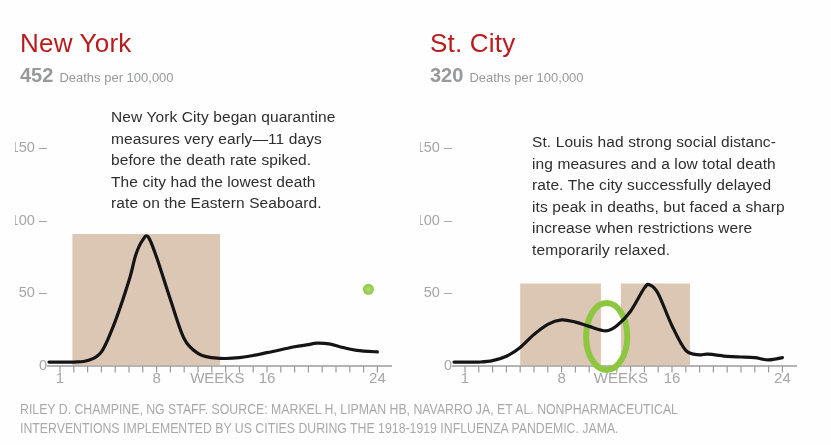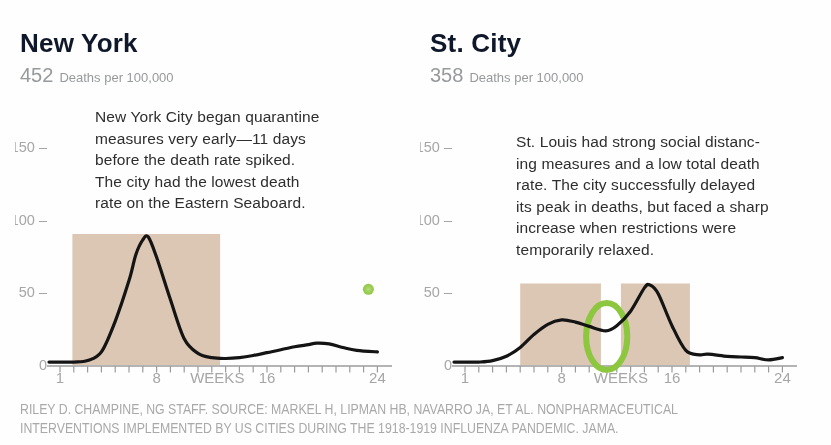--- a/index.html
+++ b/index.html
@@ -1,29 +1,29 @@
 <!DOCTYPE html>
 <html><head>
 <meta charset="utf-8">
 <style>
   html,body { margin:0; padding:0; background:#ffffff; }
   .canvas {
     position:relative; width:831px; height:445px; background:#fefefe;
     font-family:"Liberation Sans", sans-serif; overflow:hidden;
   }
   .panel-title {
-    position:absolute; top:30px; font-size:26px; font-weight:700;
-    color:#0f172a; letter-spacing:.2px; line-height:26px;
+    position:absolute; top:30px; font-size:26px; font-weight:400;
+    color:#b91c1c; letter-spacing:.2px; line-height:26px;
   }
   .stat { position:absolute; top:64px; color:#97999b; line-height:22px; }
-  .stat .stat-num { font-size:20px; font-weight:400; margin-right:6px; }
+  .stat .stat-num { font-size:20px; font-weight:700; margin-right:6px; }
   .stat .stat-lab { font-size:13px; }
   .annotation {
     position:absolute; font-size:15.5px; line-height:21.5px; color:#2e2e2e;
-    white-space:pre-line; letter-spacing:.1px;
+    white-space:pre-line; letter-spacing:.1px;margin-left:16px;
   }
   .chart-svg { position:absolute; top:135px; }
   .ylab, .xlab { font-size:14.5px; fill:#a6a6a6; font-family:"Liberation Sans",sans-serif; }
   .xlab { font-size:15px; }
   .footer {
     position:absolute; left:20px; top:400px; font-size:15px; line-height:18.5px;
     color:#a9a9a9; transform:scaleX(.82); transform-origin:0 0; white-space:nowrap;
   }
 </style>
 </head>
@@ -84,21 +84,21 @@
         <text class="ylab" x="32" y="89.5" text-anchor="end">100 –</text>
         <text class="ylab" x="32" y="16.8" text-anchor="end">150 –</text>
         <path d="M 34.0,227.1 C 35.8,227.1 40.9,227.1 45.0,227.1 C 49.1,227.1 54.2,227.3 58.8,227.1 C 63.4,226.8 68.0,227.3 72.6,225.6 C 77.2,223.9 81.8,223.5 86.4,216.9 C 91.0,210.4 95.6,198.2 100.2,186.3 C 104.8,174.5 110.5,156.8 114.0,145.6 C 117.5,134.5 118.6,126.2 120.9,119.4 C 123.2,112.6 125.7,107.8 127.8,104.9 C 129.9,102.0 131.0,99.0 133.3,102.0 C 135.6,104.9 137.9,111.9 141.6,122.3 C 145.3,132.8 150.8,150.9 155.4,164.5 C 160.0,178.1 164.6,194.8 169.2,203.8 C 173.8,212.8 178.4,215.2 183.0,218.4 C 187.6,221.5 192.2,221.9 196.8,222.7 C 201.4,223.6 206.0,223.5 210.6,223.5 C 215.2,223.5 219.8,223.2 224.4,222.7 C 229.0,222.2 233.6,221.4 238.2,220.5 C 242.8,219.7 247.4,218.6 252.0,217.6 C 256.6,216.7 261.2,215.7 265.8,214.7 C 270.4,213.8 275.0,212.7 279.6,211.8 C 284.2,211.0 289.7,210.2 293.4,209.6 C 297.1,209.0 298.2,208.3 301.7,208.2 C 305.1,208.1 309.7,208.2 314.1,208.9 C 318.5,209.6 323.3,211.4 327.9,212.5 C 332.5,213.6 335.9,214.7 341.7,215.4 C 347.4,216.2 359.0,216.7 362.4,216.9" fill="none" stroke="#141414" stroke-width="3.2" stroke-linecap="round"></path>
         <circle cx="353.4" cy="154.3" r="5.5" fill="url(#gdot0)"></circle>
       </svg>
   </div>
 
   <div>
     <div class="panel-title" style="left:430px">St. City</div>
     <div class="stat" style="left:430px">
-      <span class="stat-num">358</span><span class="stat-lab">Deaths per 100,000</span>
+      <span class="stat-num">320</span><span class="stat-lab">Deaths per 100,000</span>
     </div>
     <div class="annotation" style="left:516px; top:131px; width:330px">St. Louis had strong social distanc-
 ing measures and a low total death
 rate. The city successfully delayed
 its peak in deaths, but faced a sharp
 increase when restrictions were
 temporarily relaxed.</div>
     <svg class="chart-svg" style="left:420px" width="400" height="260">
         <defs>
           <radialGradient id="gdot1">

